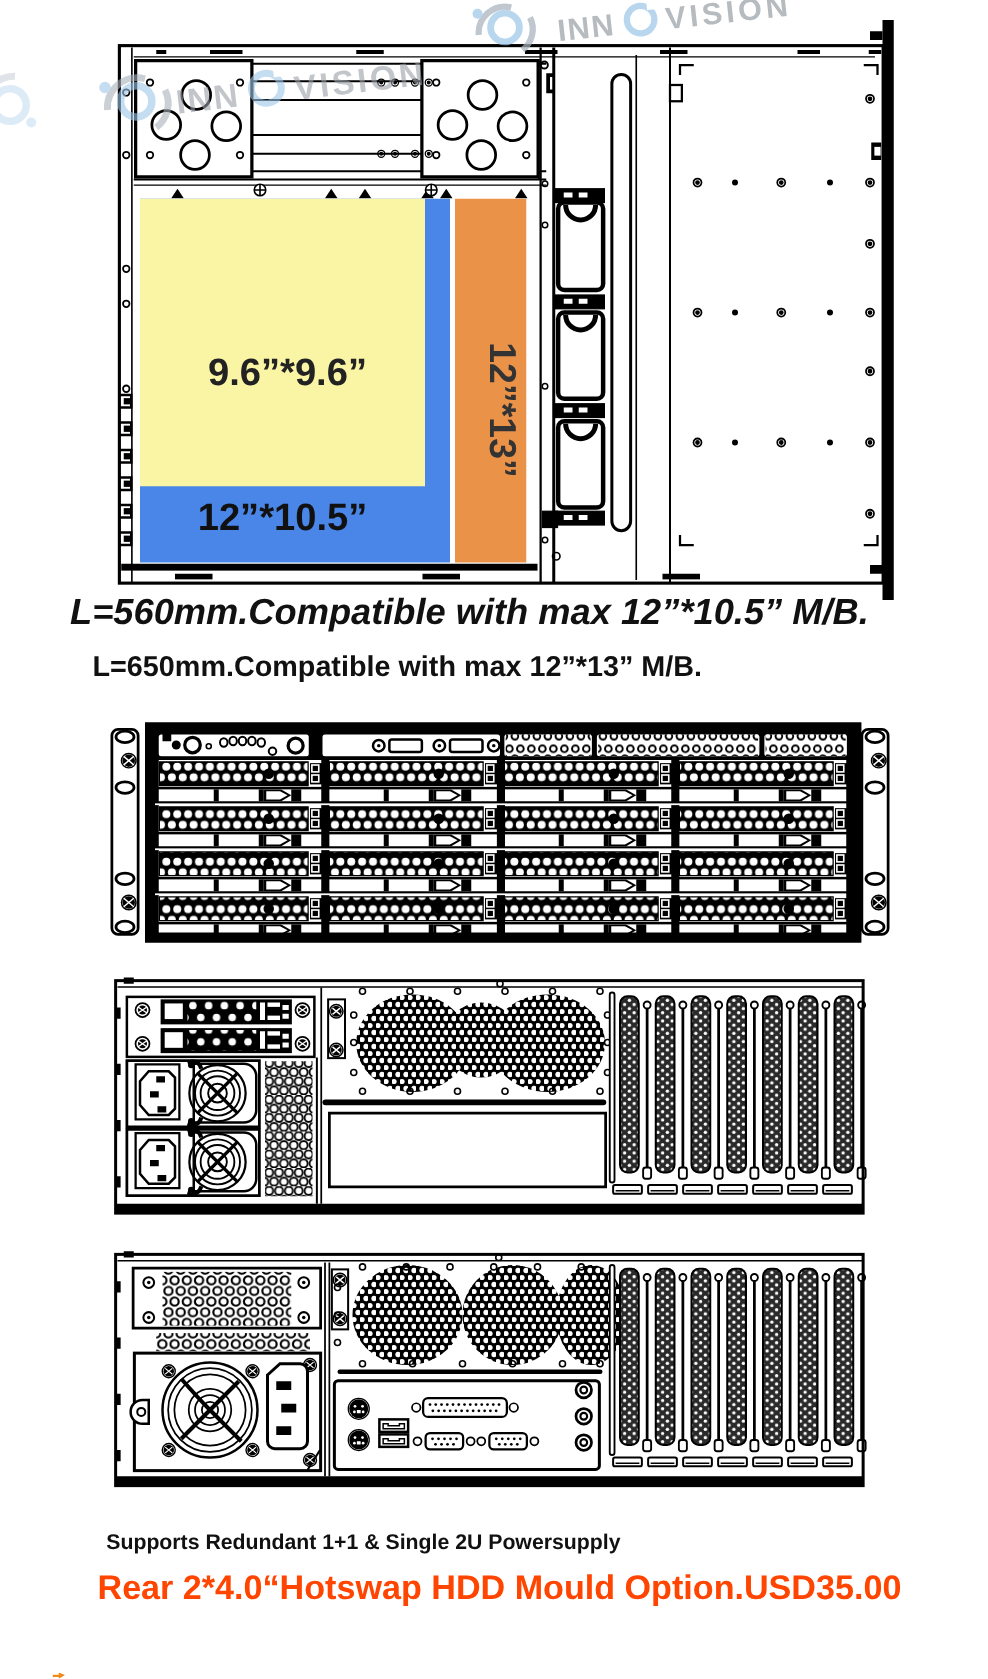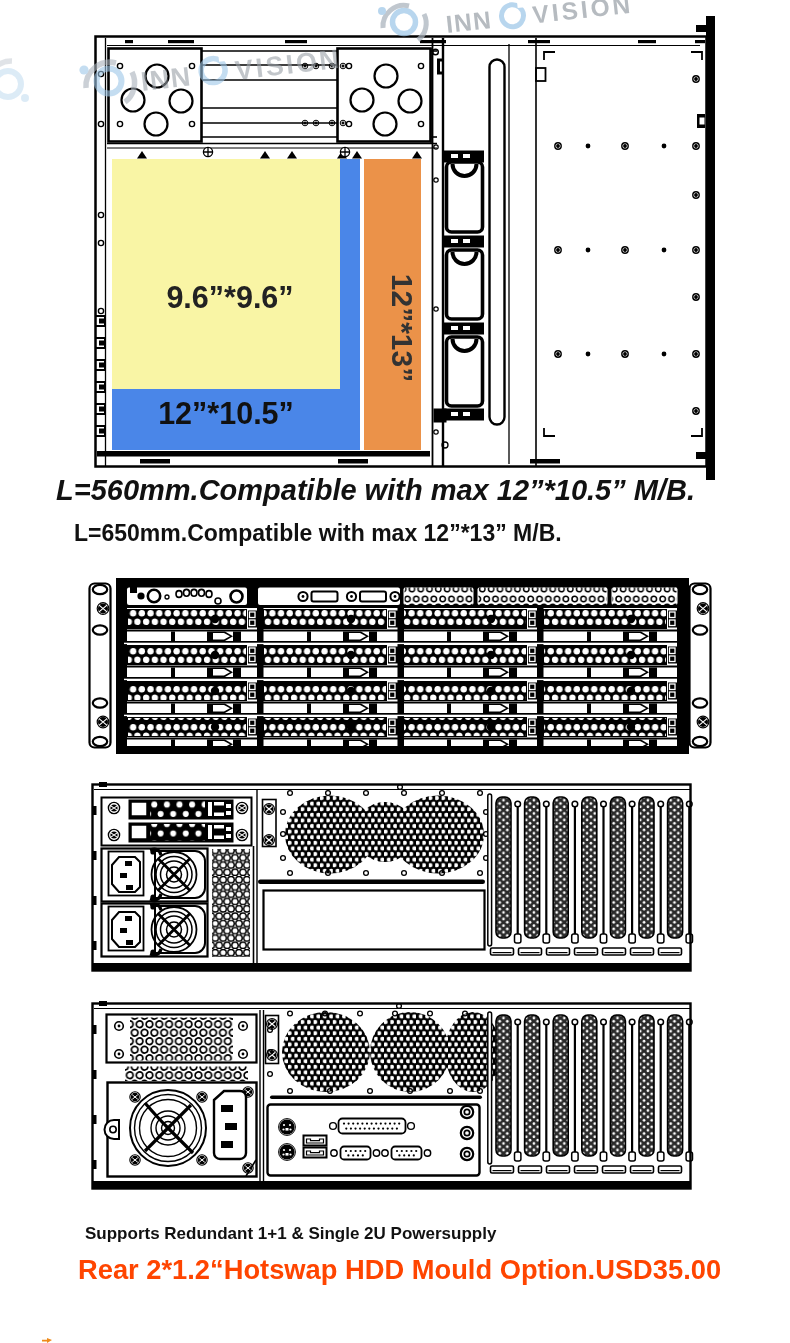--- a/index.html
+++ b/index.html
@@ -1248,17 +1248,17 @@
 </g>
 
 <g>
 <rect x="658.5" y="1166" width="23" height="7" rx="1.5" fill="#fff" stroke="#000" stroke-width="1.6"></rect>
 <line x1="660.5" y1="1170.6" x2="679.5" y2="1170.6" stroke="#000" stroke-width="1.2"></line>
 </g>
 </svg>
 
 <div class="t" style="left:85px;top:1224px;font-size:17px;">Supports Redundant 1+1 &amp; Single 2U Powersupply</div>
 
-<div class="t" style="left:78px;top:1254px;font-size:27.3px;color:#ff4500;">Rear 2*1.2“Hotswap HDD Mould Option.USD35.00</div>
+<div class="t" style="left:78px;top:1254px;font-size:27.3px;color:#ff4500;">Rear 2*4.0“Hotswap HDD Mould Option.USD35.00</div>
 
 <svg style="position:absolute;left:42px;top:1338px" width="10" height="5" viewBox="0 0 10 5">
       <path d="M0 3.5 L5 3.5 L5 5 L10 2 L5 0 L5 1.8 L0 1.8 Z" fill="#ef8a1a"></path>
     </svg>
 </div>
 </body></html>

